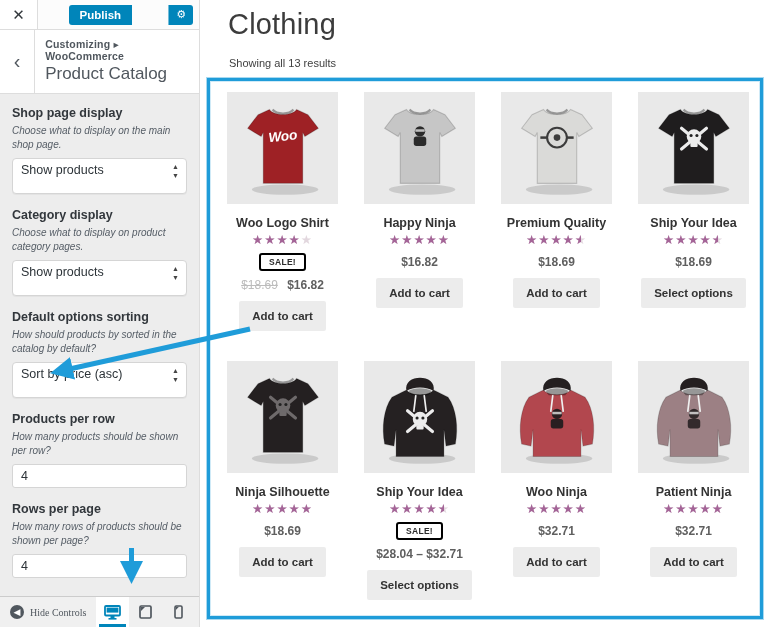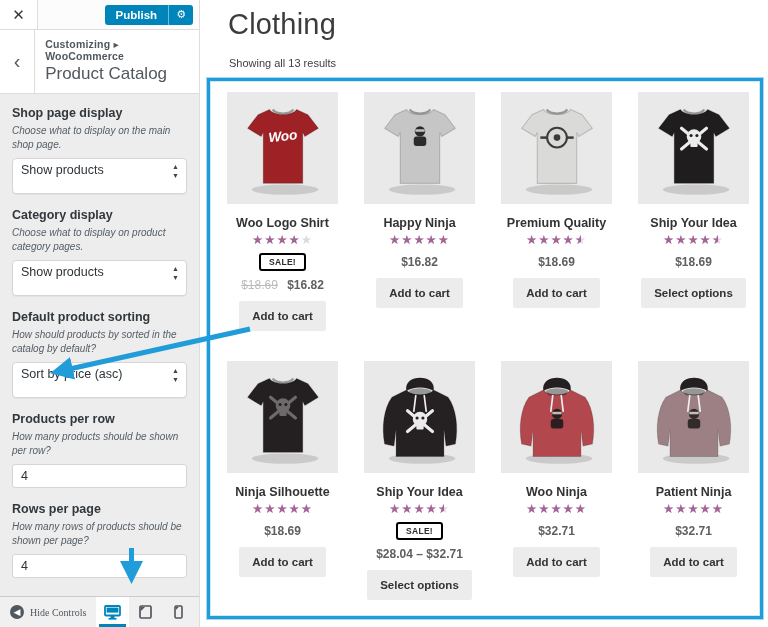--- a/index.html
+++ b/index.html
@@ -8,21 +8,21 @@
   .page { position:relative; width:768px; height:627px; }
 
   
   .sidebar { position:absolute; left:0; top:0; width:200px; height:627px;
     background:#ededed; border-right:1px solid #ddd; }
   .topbar { display:flex; align-items:stretch; height:30px; background:#fcfcfc;
     border-bottom:1px solid #ddd; }
   .close-btn { width:38px; display:flex; align-items:center; justify-content:center;
     border-right:1px solid #ddd; font-size:15px; color:#32373c; cursor:pointer; background:#fff; }
   .topbar-spacer { flex:1; }
-  .publish-group { display:flex; align-items:center; margin:4px 6px 4px 0; }
+  .publish-group { display:flex; align-items:center; margin:4px 6px 4px 0;gap:36px; }
   .publish-btn { background:#0085ba; color:#fff; font-size:11.5px; font-weight:bold;
     border:none; padding:4px 11px; border-radius:3px 0 0 3px; cursor:pointer; }
   .publish-gear { background:#0085ba; color:#fff; font-size:11px; padding:3px 7px 4px;
     border-left:1px solid rgba(255,255,255,.45); border-radius:0 3px 3px 0; cursor:pointer; }
   .panel-header { display:flex; align-items:stretch; background:#fff; border-bottom:1px solid #ddd; }
   .back-btn { width:38px; display:flex; align-items:center; justify-content:center;
     border-right:1px solid #ddd; font-size:20px; color:#50575e; cursor:pointer; }
   .panel-header-text { padding:8px 10px 9px; }
   .breadcrumb { font-size:10.5px; font-weight:bold; color:#50575e; letter-spacing:.2px; }
   .panel-title { font-size:17px; color:#50575e; margin-top:2px; }
@@ -135,21 +135,21 @@
         <div class="select">
           <span>Show products</span>
           <span class="select-arrows">
               <span>▲</span>
               <span>▼</span>
             </span>
         </div>
       </div>
 
       <div class="section">
-        <h3>Default product sorting</h3>
+        <h3>Default options sorting</h3>
         <p class="desc">How should products by sorted in the catalog by default?</p>
         <div class="select">
           <span>Sort by price (asc)</span>
           <span class="select-arrows">
               <span>▲</span>
               <span>▼</span>
             </span>
         </div>
       </div>
 

